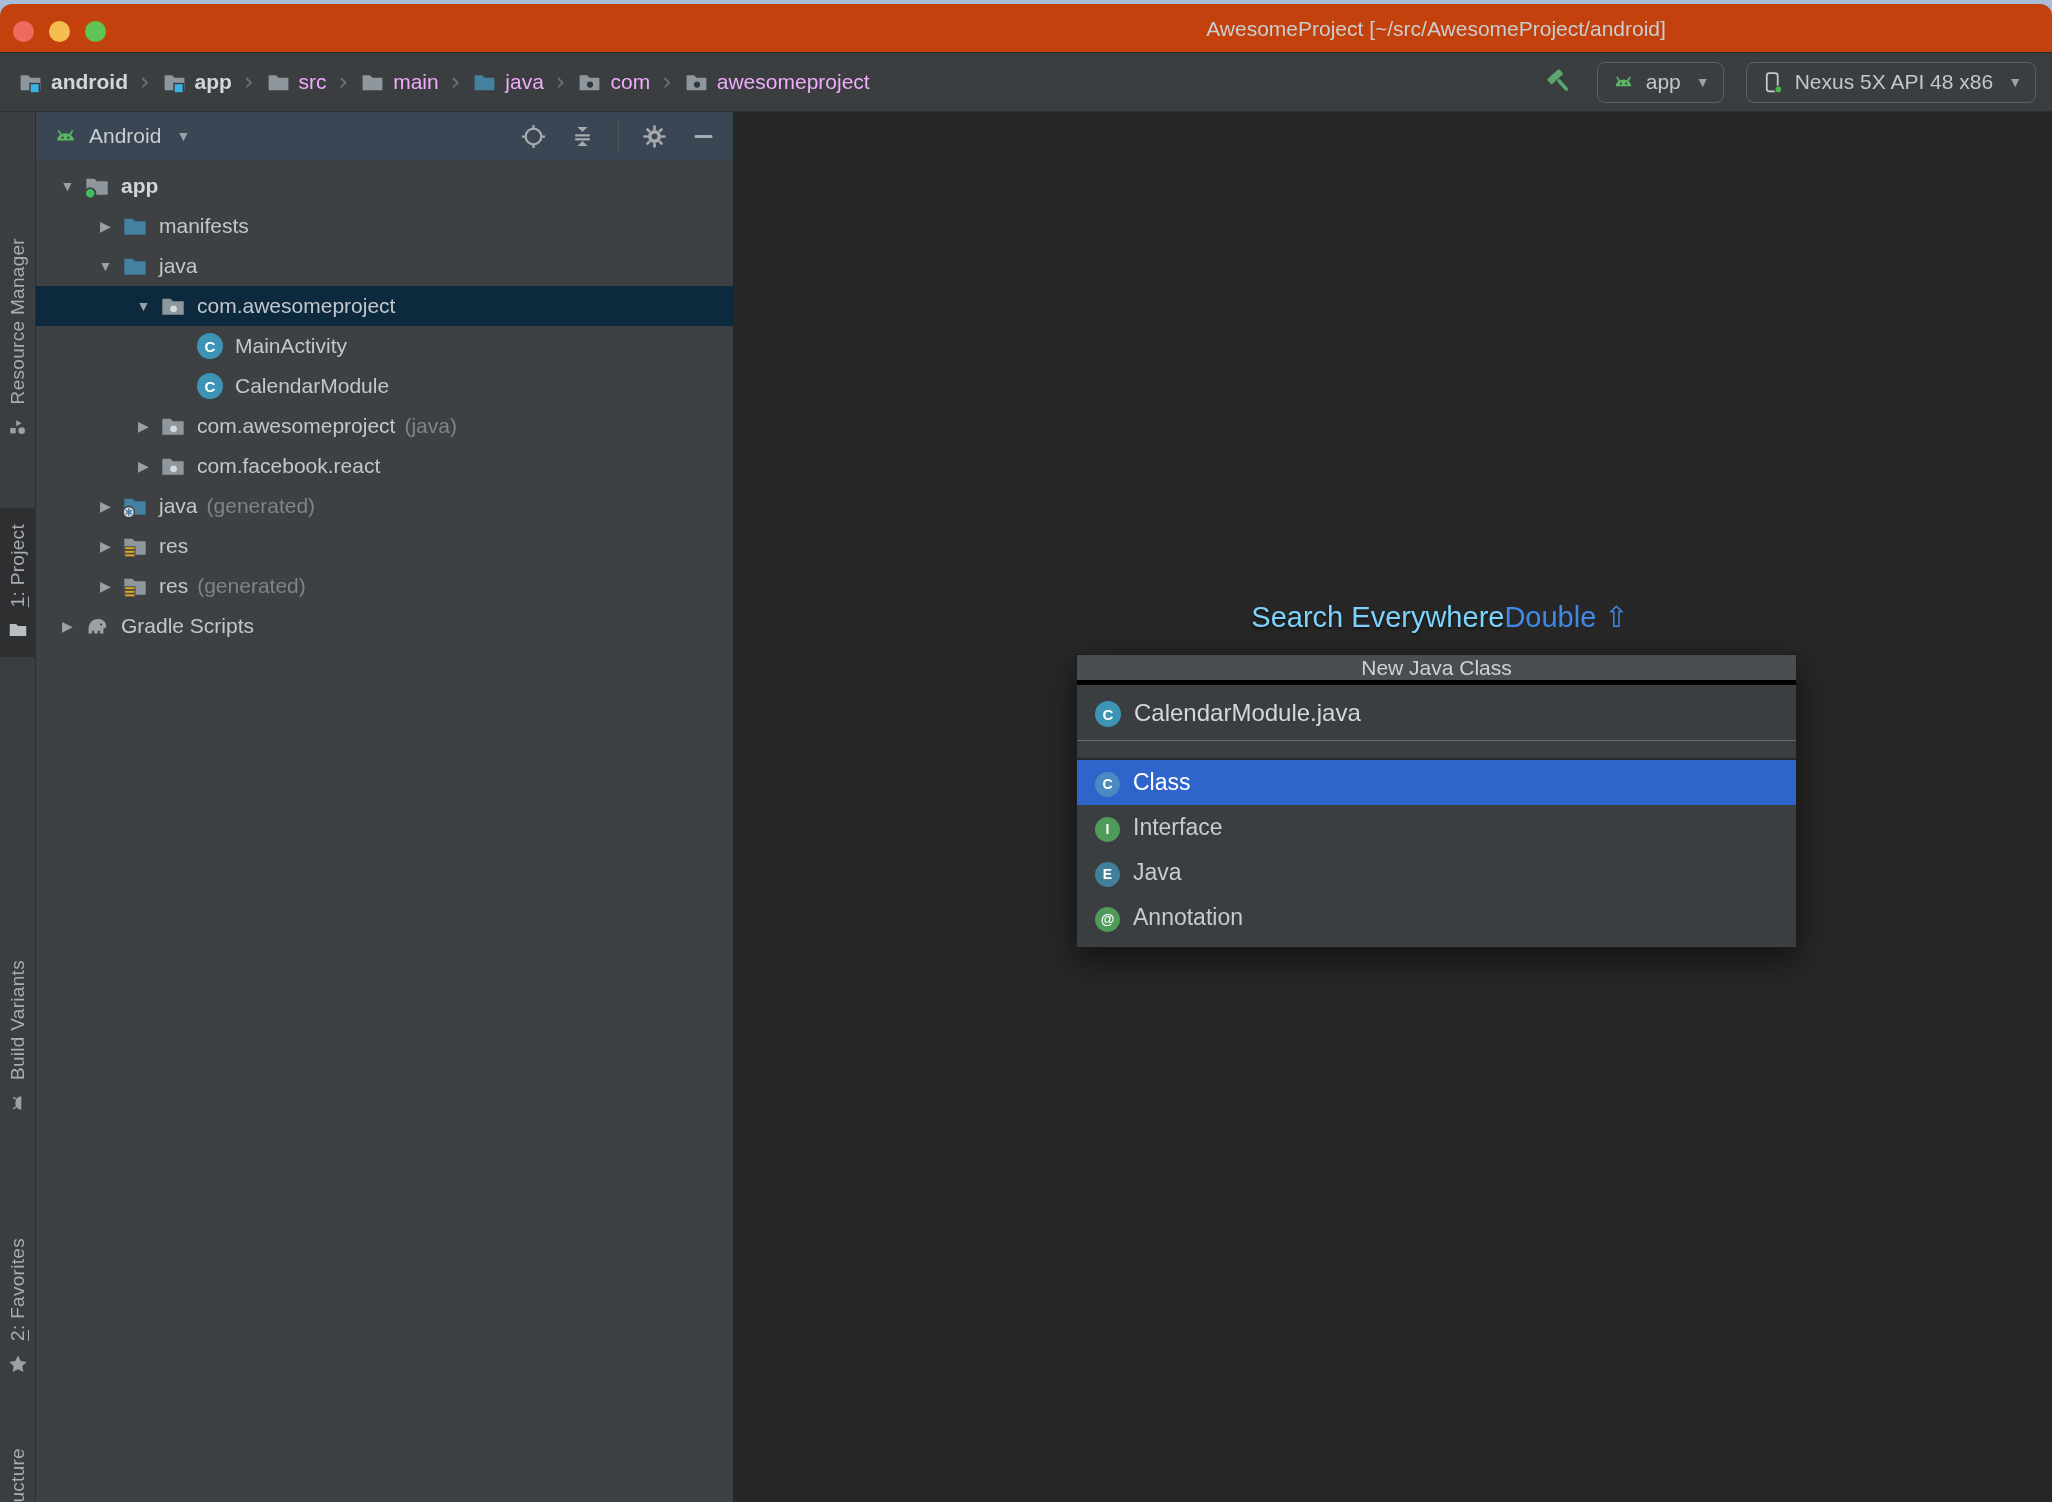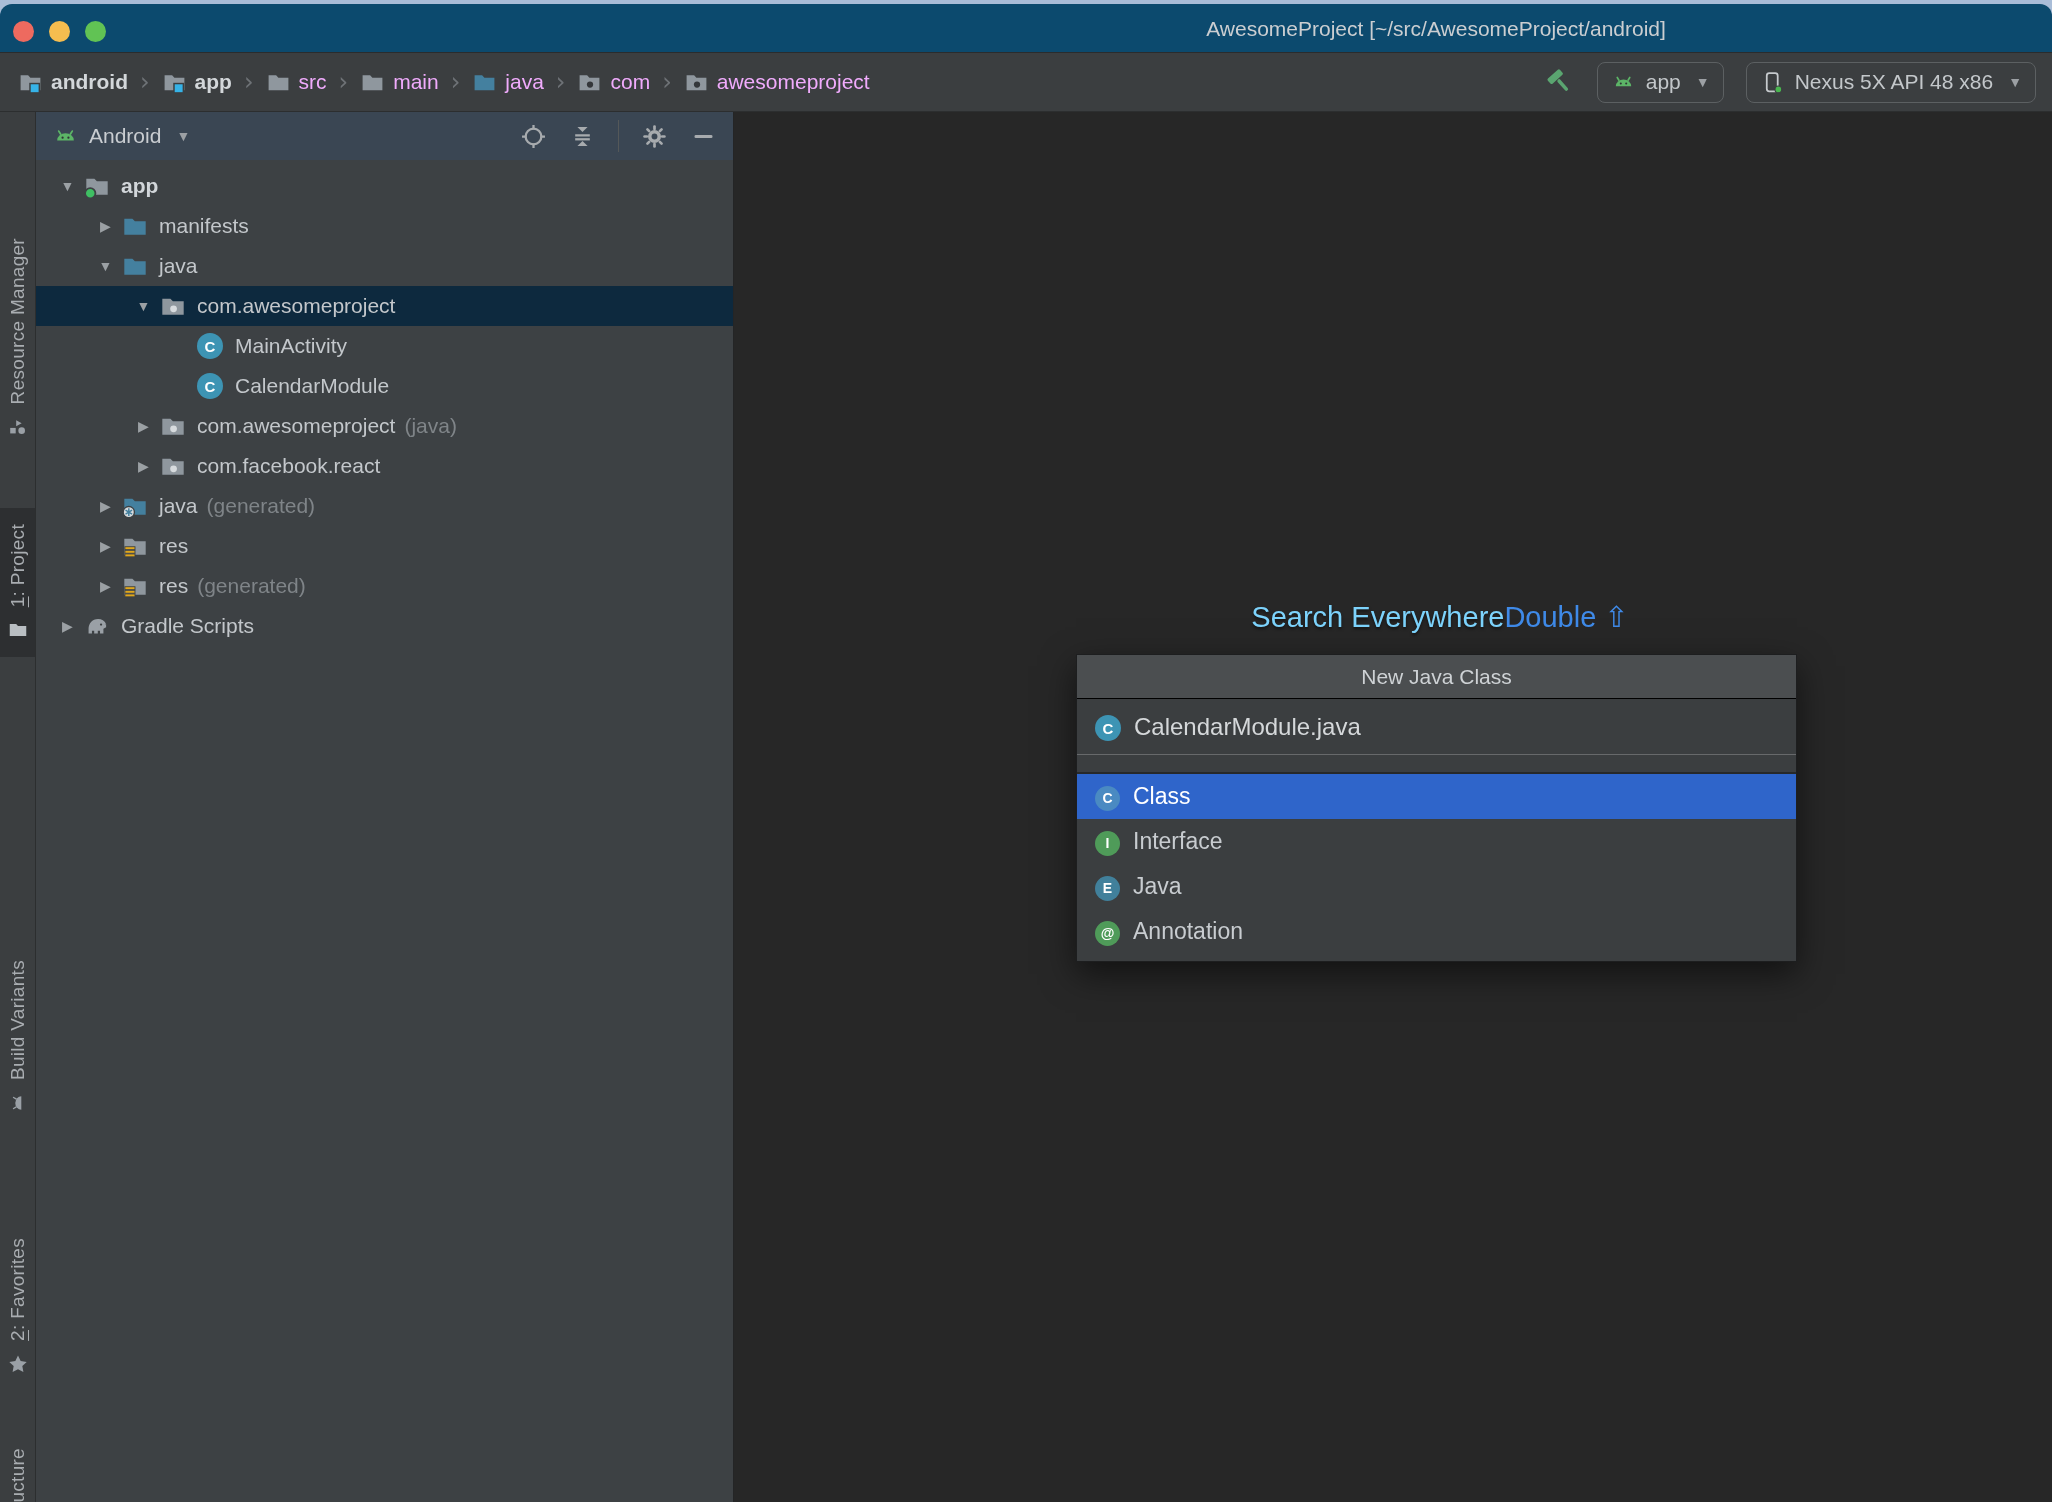--- a/index.html
+++ b/index.html
@@ -8,21 +8,21 @@
     width:2052px; height:1502px; position:relative; overflow:hidden;
     font-family:"Liberation Sans","DejaVu Sans",sans-serif;
     -webkit-font-smoothing:antialiased;
   }
   svg { display:block; width:100%; height:100%; }
 
   
   #top-strip { position:absolute; top:0; left:0; right:0; height:22px; background:#a9bdd8; }
   #titlebar {
     position:absolute; top:4px; left:0; right:0; height:49px;
-    background:#0c4a6e; border-radius:12px 12px 0 0; border-bottom:1px solid #2a2c2d;
+    background:#c2410c; border-radius:12px 12px 0 0; border-bottom:1px solid #2a2c2d;
   }
   .light { position:absolute; top:17px; width:21px; height:21px; border-radius:50%; }
   #light-close { left:13px;  background:#ee6a5f; }
   #light-min   { left:49px;  background:#f5bd4f; }
   #light-zoom  { left:85px;  background:#61c354; }
   #window-title {
     position:absolute; top:13px; left:1436px; transform:translateX(-50%);
     font-size:21px; color:#cbced1; white-space:nowrap;
   }
 
@@ -89,22 +89,22 @@
   #search-hint .sc { color:#3f8ae8; }
   #search-hint .scsym { color:#3f8ae8; margin-left:8px; }
 
   
   #popup {
     position:absolute; left:1076px; top:654px; width:721px;
     background:#3b3e40; border:1px solid #1d1e1f;
     box-shadow:0 12px 32px rgba(0,0,0,.55);
   }
   #popup-header {
-    height:44px; background:#4b4e50; display:flex; align-items:center; justify-content:center;
-    font-size:21px; color:#ced2d5; border-bottom:1px solid #000000;
+    height:30px; background:#4b4e50; display:flex; align-items:center; justify-content:center;
+    font-size:21px; color:#ced2d5; border-bottom:5px solid #000000;
   }
   #popup-filename {
     height:56px; display:flex; align-items:center; padding:0 18px; gap:13px;
     border-bottom:1px solid #67696b; font-size:24px; color:#d5d8da;
   }
   #popup-gap { height:19px; border-bottom:2px solid #27292a; }
   #popup-options { padding-bottom:7px; }
   .opt { height:45px; display:flex; align-items:center; padding:0 18px; gap:13px; font-size:23px; color:#c8ccd0; }
   .opt.sel { background:#2f65ca; color:#ffffff; }
   .cletter {

